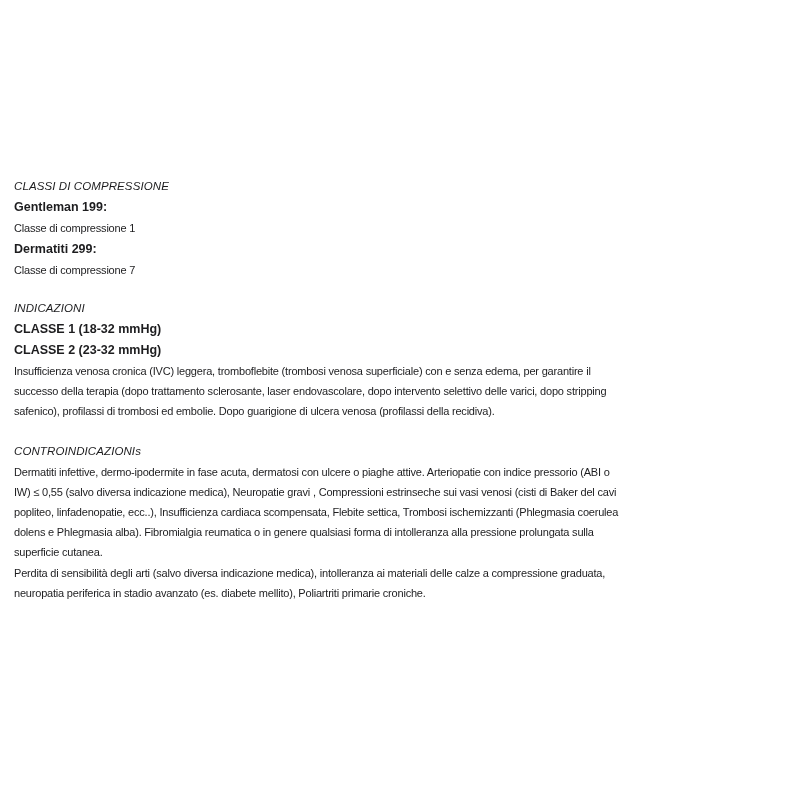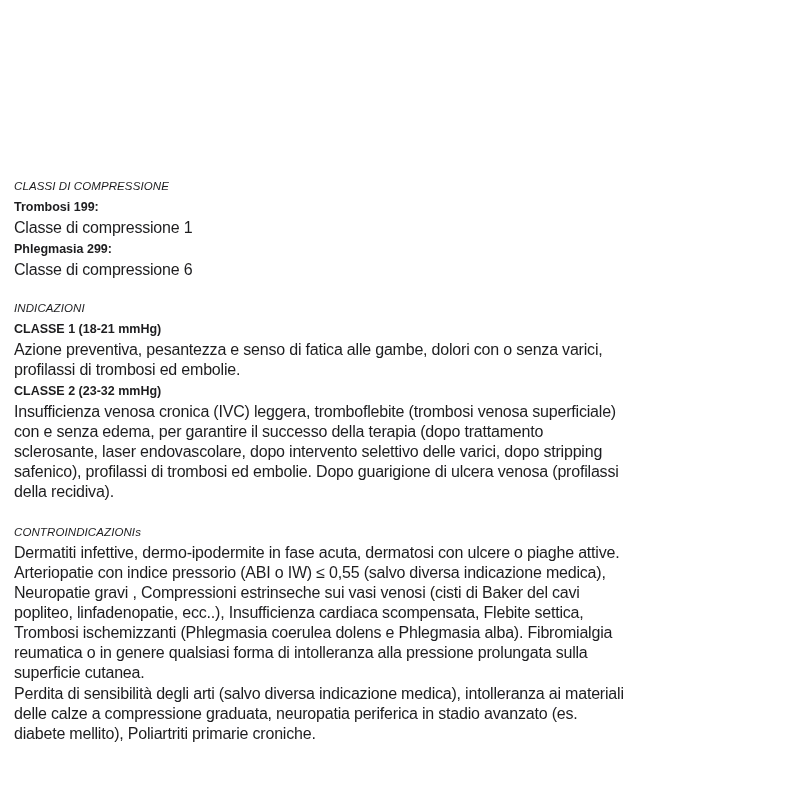--- a/index.html
+++ b/index.html
@@ -29,44 +29,43 @@
     font-size: 11.5px;
     letter-spacing: 0.1px;
     color: #1c1c1e;
   }
   .b-label {
     font-weight: 700;
     font-size: 12.5px;
   }
   .body-text {
     font-weight: 400;
-    font-size: 16px;
+    font-size: 11px;
     letter-spacing: -0.2px;
   }
   .sec-indicazioni .h-italic { margin-top: 18px; }
   .sec-controindicazioni .h-italic { margin-top: 20px; }
   .relative-label { margin-top: 3px; }
 </style>
 </head>
 <body>
 
 <div class="doc">
 
   <section class="sec-classi">
     <h2 class="h-italic">CLASSI DI COMPRESSIONE</h2>
-    <p class="b-label">Trombosi 199:</p>
+    <p class="b-label">Gentleman 199:</p>
     <p class="body-text">Classe di compressione 1</p>
-    <p class="b-label">Phlegmasia 299:</p>
-    <p class="body-text">Classe di compressione 6</p>
+    <p class="b-label">Dermatiti 299:</p>
+    <p class="body-text">Classe di compressione 7</p>
   </section>
 
   <section class="sec-indicazioni">
     <h2 class="h-italic">INDICAZIONI</h2>
-    <p class="b-label">CLASSE 1 (18-21 mmHg)</p>
-    <p class="body-text">Azione preventiva, pesantezza e senso di fatica alle gambe, dolori con o senza varici, profilassi di trombosi ed embolie.</p>
+    <p class="b-label">CLASSE 1 (18-32 mmHg)</p>
     <p class="b-label">CLASSE 2 (23-32 mmHg)</p>
     <p class="body-text">Insufficienza venosa cronica (IVC) leggera, tromboflebite (trombosi venosa superficiale) con e senza edema, per garantire il successo della terapia (dopo trattamento sclerosante, laser endovascolare, dopo intervento selettivo delle varici, dopo stripping safenico), profilassi di trombosi ed embolie. Dopo guarigione di ulcera venosa (profilassi della recidiva).</p>
   </section>
 
   <section class="sec-controindicazioni">
     <h2 class="h-italic">CONTROINDICAZIONIs</h2>
     <p class="body-text">Dermatiti infettive, dermo-ipodermite in fase acuta, dermatosi con ulcere o piaghe attive. Arteriopatie con indice pressorio (ABI o IW) ≤ 0,55 (salvo diversa indicazione medica), Neuropatie gravi , Compressioni estrinseche sui vasi venosi (cisti di Baker del cavi popliteo, linfadenopatie, ecc..), Insufficienza cardiaca scompensata, Flebite settica, Trombosi ischemizzanti (Phlegmasia coerulea dolens e Phlegmasia alba). Fibromialgia reumatica o in genere qualsiasi forma di intolleranza alla pressione prolungata sulla superficie cutanea.</p>
     <p class="body-text">Perdita di sensibilità degli arti (salvo diversa indicazione medica), intolleranza ai materiali delle calze a compressione graduata, neuropatia periferica in stadio avanzato (es. diabete mellito), Poliartriti primarie croniche.</p>
   </section>
 

